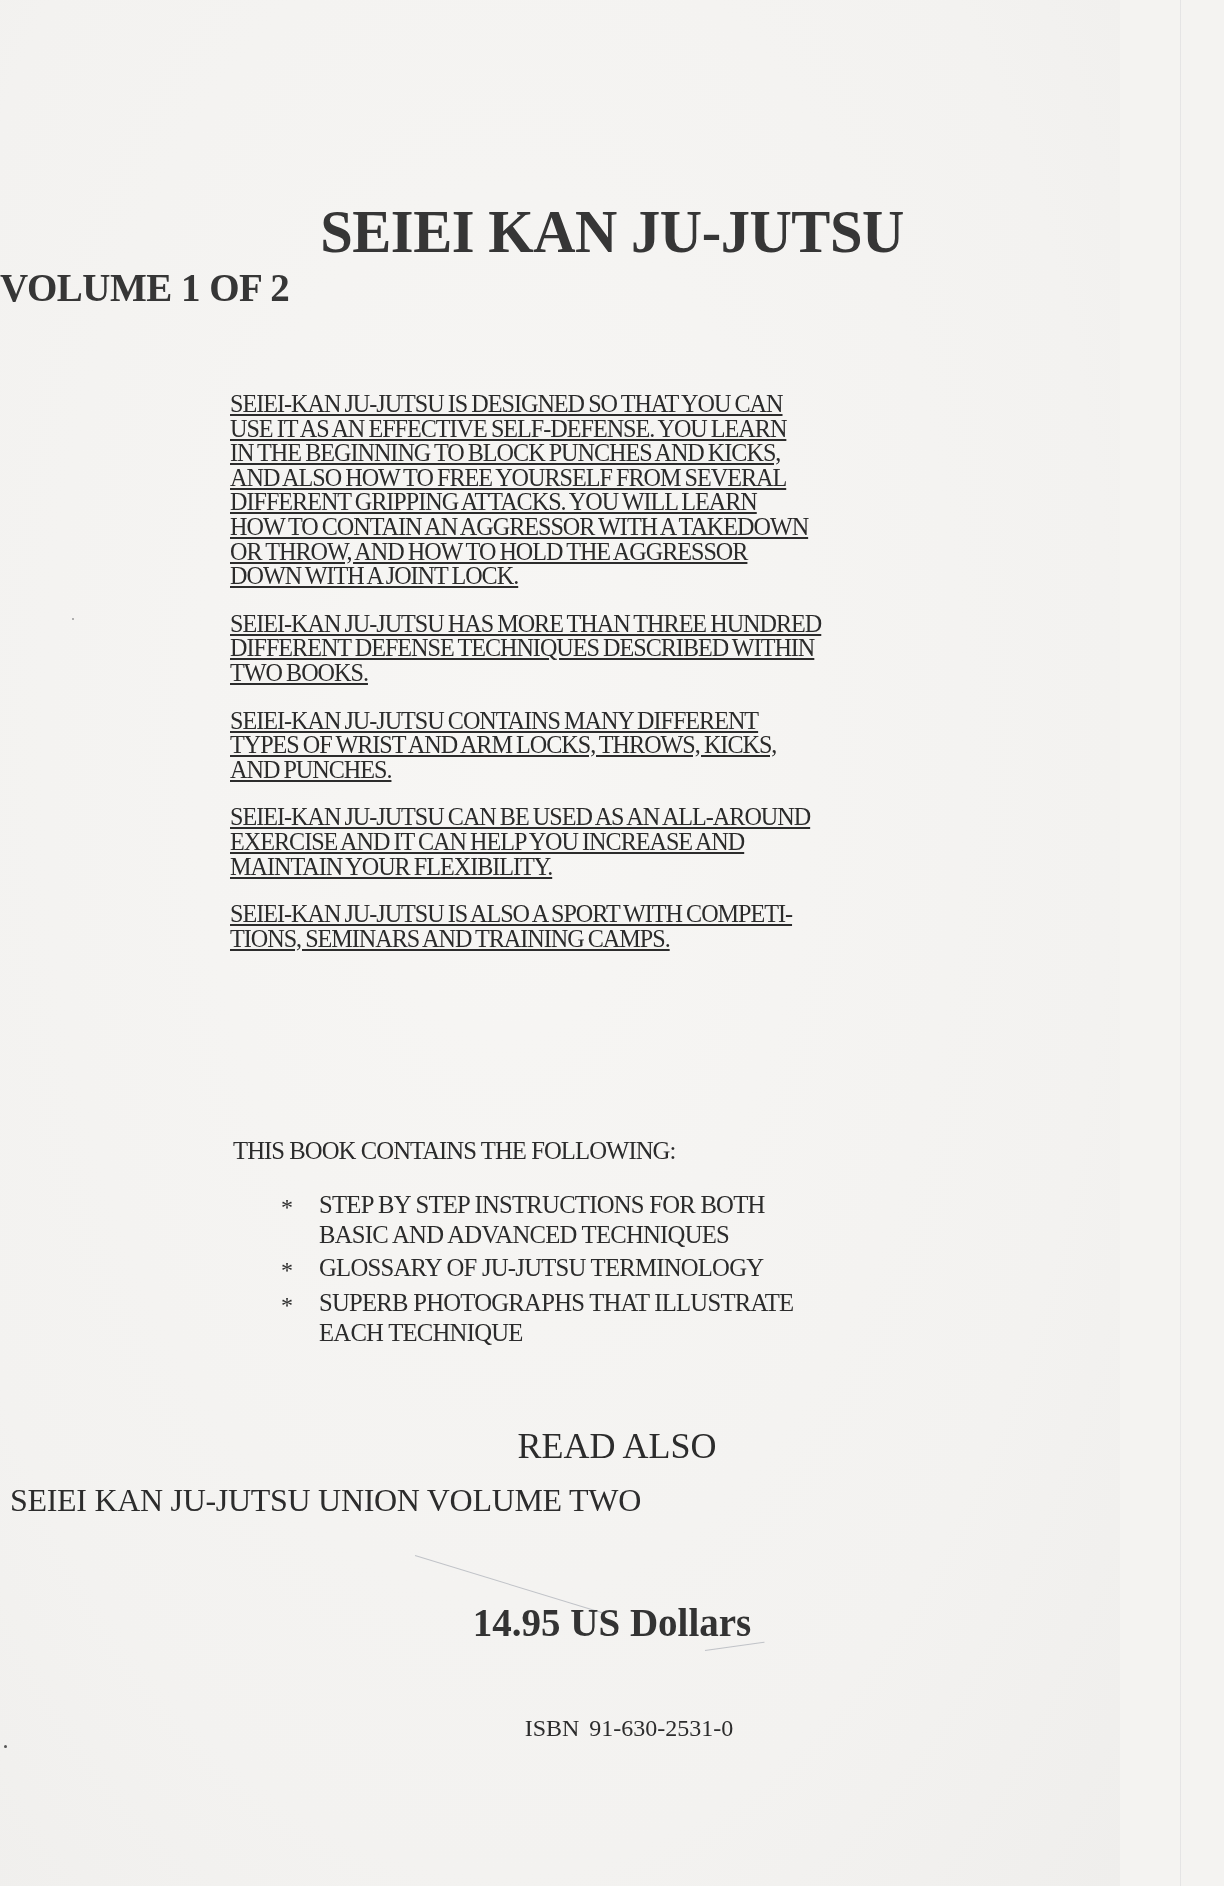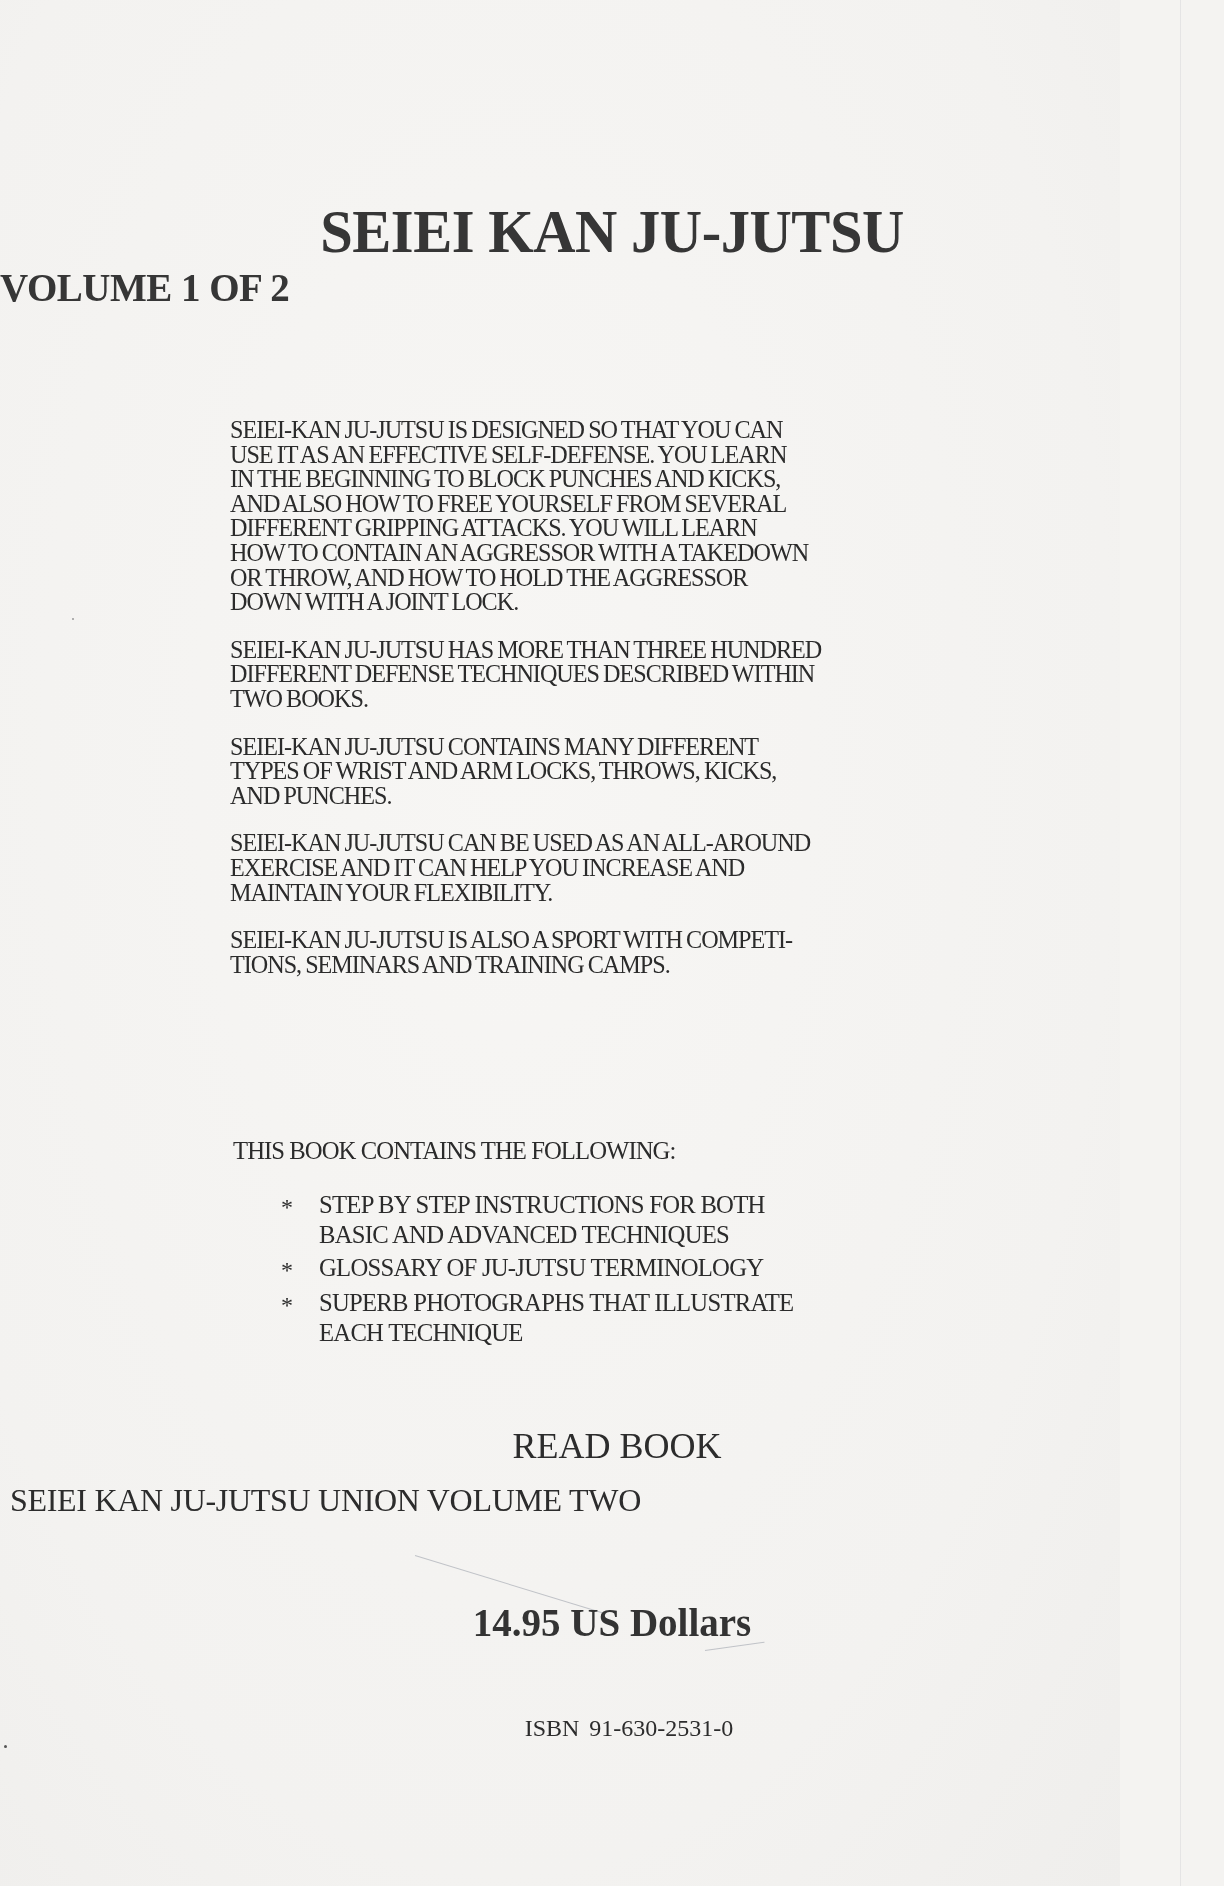--- a/index.html
+++ b/index.html
@@ -62,22 +62,23 @@
     text-align: left;
     font-weight: bold;
     font-size: 39px;
     line-height: 1;
     color: #363636;
     letter-spacing: -0.5px;
   }
   .body-block {
     position: absolute;
     left: 230px;
-    top: 418px;
+    top: 392px;
     width: 820px;
+    text-decoration: underline;
   }
   .para {
     margin: 0;
     font-size: 26px;
     line-height: 24.6px;
     letter-spacing: -1.1px;
     word-spacing: -1px;
     white-space: pre-line;
     color: #2b2b2b;
     transform: scaleX(0.93);
@@ -219,18 +220,18 @@
       <span class="bullet">*</span>
       <span class="item-text">GLOSSARY OF JU-JUTSU TERMINOLOGY</span>
     </li>
     <li class="list-item">
       <span class="bullet">*</span>
       <span class="item-text">SUPERB PHOTOGRAPHS THAT ILLUSTRATE
 EACH TECHNIQUE</span>
     </li>
   </ul>
 
-  <div class="read-also">READ BOOK</div>
+  <div class="read-also">READ ALSO</div>
   <div class="read-also-title">SEIEI KAN JU-JUTSU UNION VOLUME TWO</div>
 
   <div class="price">14.95 US Dollars</div>
   <div class="isbn">ISBN  91-630-2531-0</div>
 </div>
 
 </body></html>

